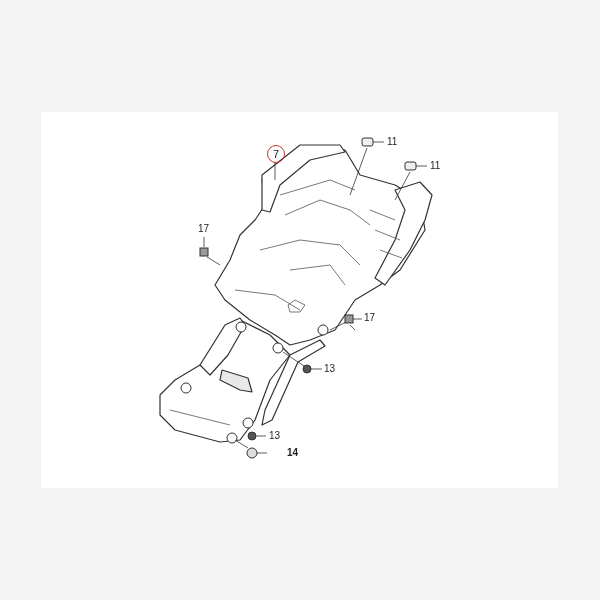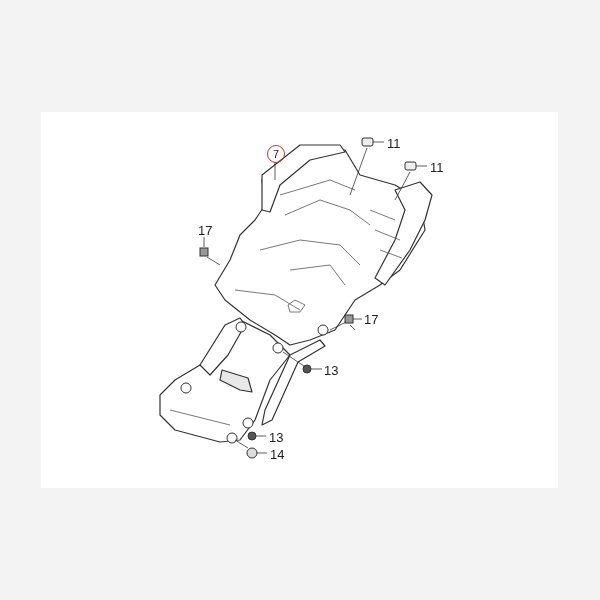--- a/index.html
+++ b/index.html
@@ -1,20 +1,20 @@
 <!DOCTYPE html>
 <html><head>
 <meta charset="utf-8">
 <style>
   html, body { margin:0; padding:0; }
   body { width:600px; height:600px; background:#f3f3f3; position:relative; overflow:hidden;
          font-family:"Liberation Sans", sans-serif; }
   .panel { position:absolute; left:41px; top:112px; width:517px; height:376px; background:#ffffff; }
   svg.diagram { position:absolute; left:0; top:0; width:600px; height:600px; }
-  .callout { position:absolute; font-size:13px; color:#222; line-height:1; }
+  .callout { position:absolute; font-size:10px; color:#222; line-height:1; }
   .callout-ring { position:absolute; width:16px; height:16px; border:1px solid #c0392b; border-radius:50%;
                   font-size:11px; color:#222; text-align:center; line-height:16px; }
 </style>
 </head>
 <body>
 
 <div class="panel"></div>
 
 <svg class="diagram" viewBox="0 0 600 600">
   <g fill="#ffffff" stroke="#333" stroke-width="1.2" stroke-linejoin="round">
@@ -95,13 +95,13 @@
   </g>
 </svg>
 
 <div class="callout-ring" style="left:267px;top:145px;">7</div>
 <div class="callout" style="left:387px;top:137px;">11</div>
 <div class="callout" style="left:430px;top:161px;">11</div>
 <div class="callout" style="left:198px;top:224px;">17</div>
 <div class="callout" style="left:364px;top:313px;">17</div>
 <div class="callout" style="left:324px;top:364px;">13</div>
 <div class="callout" style="left:269px;top:431px;">13</div>
-<div class="callout" style="left:270px;top:448px;">14</div>
+<div class="callout" style="left:287px;top:448px;font-weight:bold;">14</div>
 
 </body></html>

